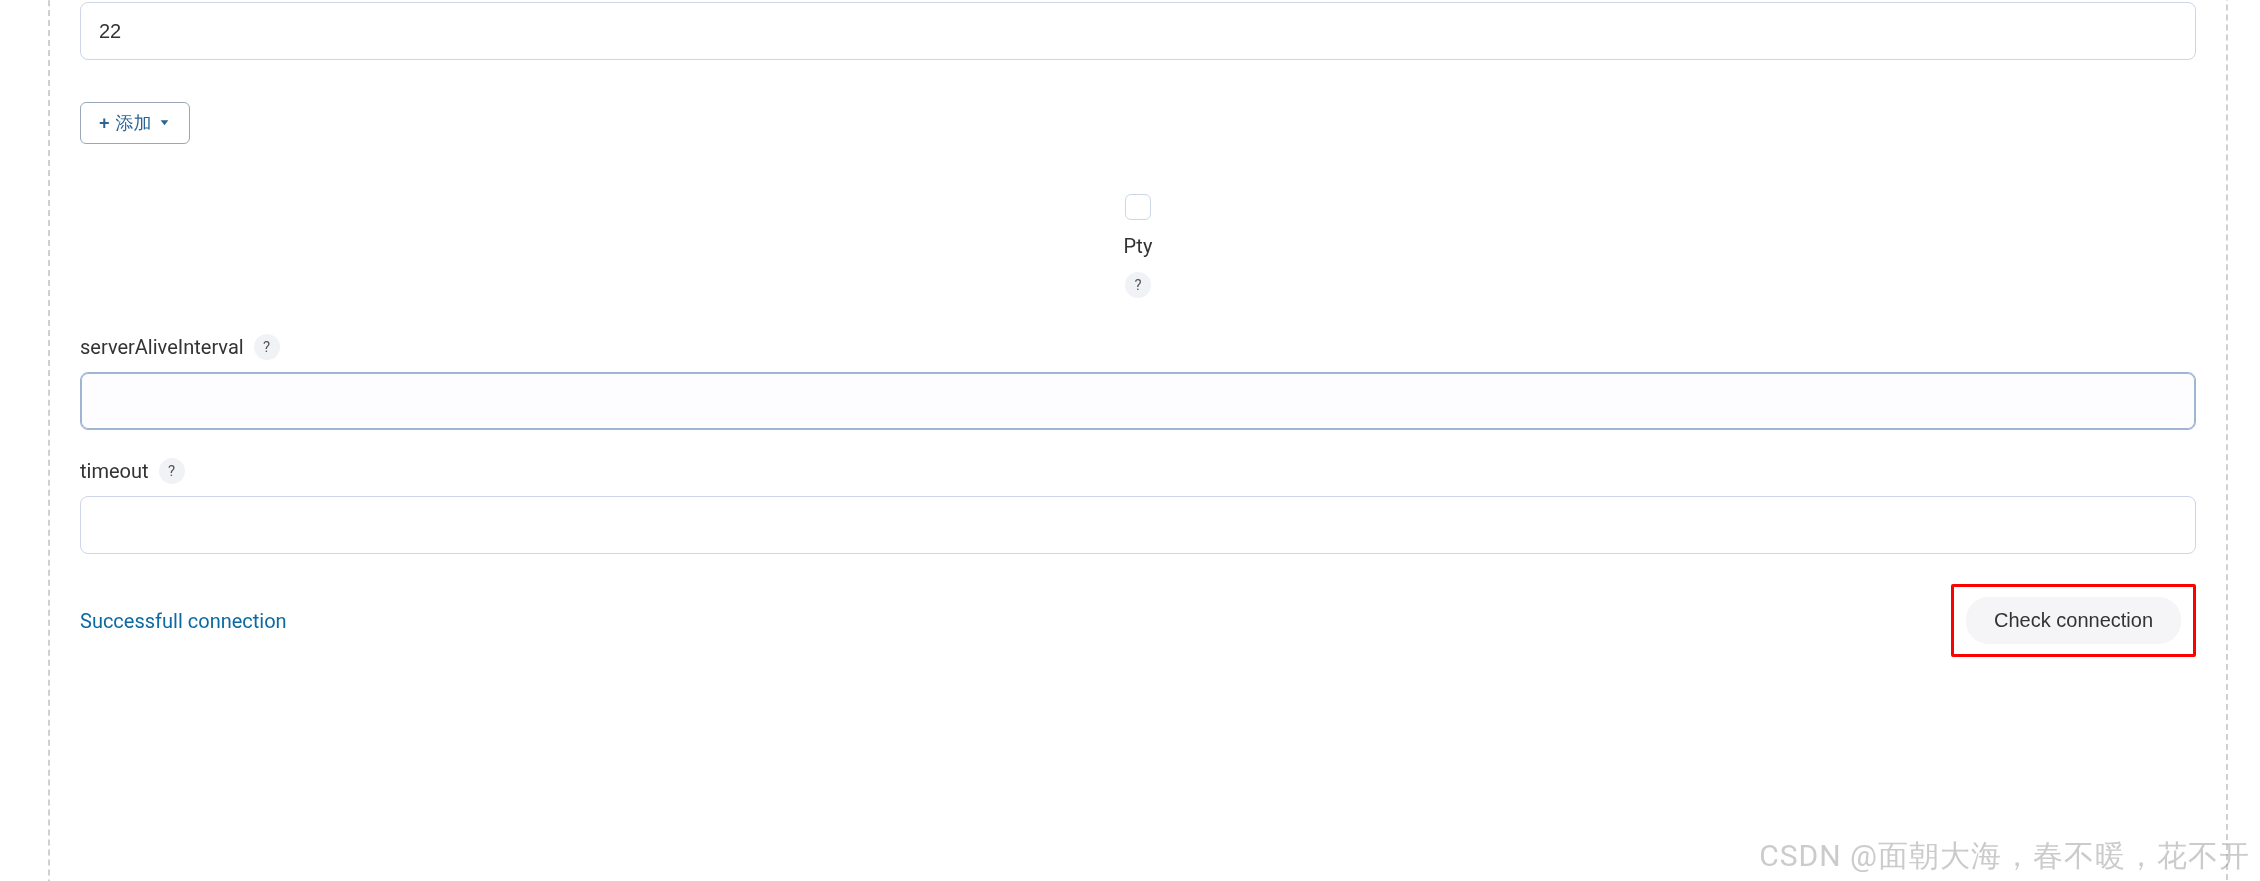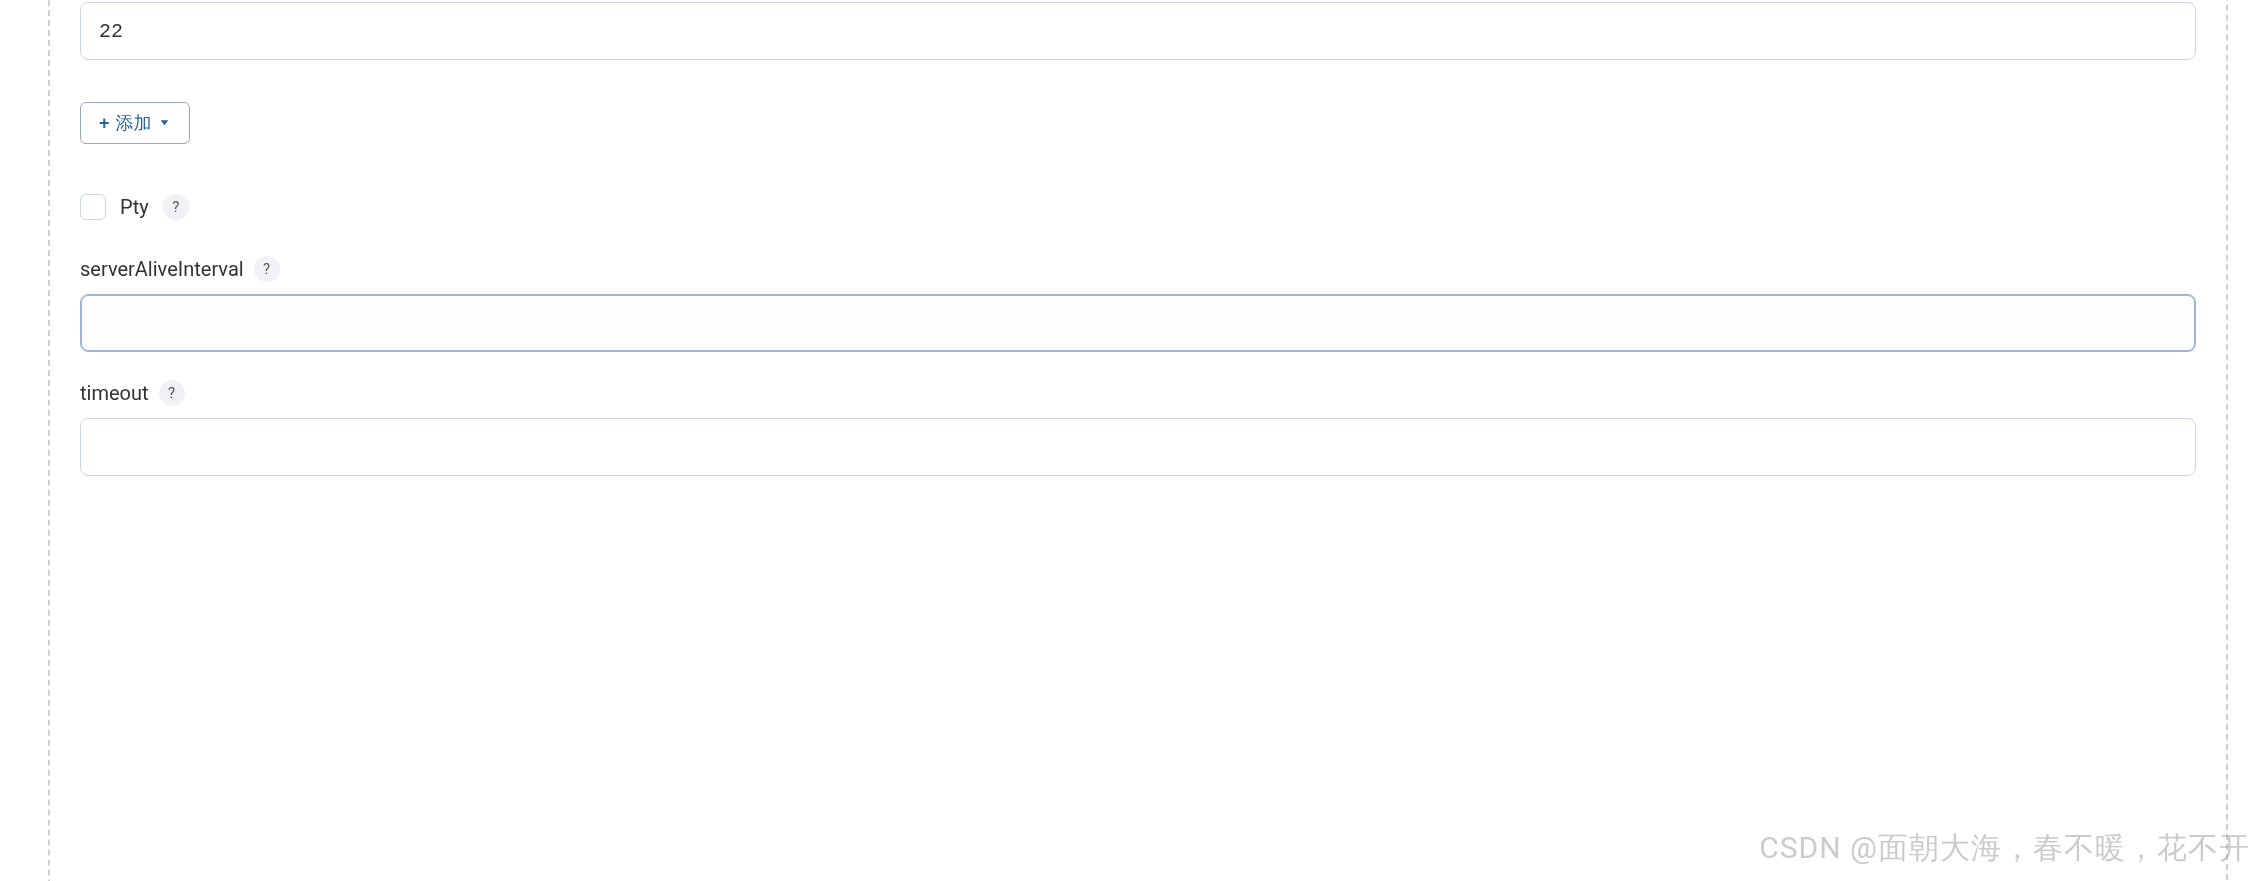--- a/index.html
+++ b/index.html
@@ -35,21 +35,21 @@
   .text-input, .select-box {
     width: 100%;
     height: 58px;
     border: 1px solid #ccd6e6;
     border-radius: 8px;
     background: #fff;
     padding: 0 18px;
     font-size: 20px;
     color: #333;
     outline: none;
-    font-family: Liberation Mono, monospace;
+    font-family: Liberation Sans, sans-serif;
   }
   .select-wrap { position: relative; width: 100%; }
   .select-box {
     appearance: none;
     -webkit-appearance: none;
     -moz-appearance: none;
     cursor: pointer;
   }
   .chevron {
     position: absolute;
@@ -76,20 +76,21 @@
   .add-dropdown .plus { font-weight: bold; }
   .add-dropdown .caret svg { width: 13px; height: 13px; }
   .checkbox-row {
     display: flex;
     align-items: center;
     gap: 14px;
     font-size: 20px;
     color: #333;
     margin-bottom: 36px;
     margin-top: 50px;
+    flex-direction: column;
   }
   .chk {
     width: 26px;
     height: 26px;
     border: 1px solid #ccd6e6;
     border-radius: 6px;
     background: #fff;
     cursor: pointer;
   }
   .help-icon {
@@ -124,21 +125,21 @@
     border: none;
     border-radius: 22px;
     padding: 12px 28px;
     font-size: 20px;
     color: #333;
     cursor: pointer;
   }
   .watermark {
     position: absolute;
     right: 10px;
-    bottom: 12px;
+    bottom: 4px;
     font-size: 30px;
     color: rgba(160,160,160,0.55);
     letter-spacing: 1px;
     pointer-events: none;
   }
   .sai-focus {
     border: 1px solid #a0b4d4;
     box-shadow: inset 0 0 0 1px #a0b4d4;
     background: #fdfdff;
   }
@@ -179,16 +180,24 @@
   </div>
 
   <div class="form-group">
     <div class="label-row">
       <span>timeout</span>
       <span class="help-icon">?</span>
     </div>
     <input class="text-input" type="text" value="" style="">
   </div>
 
+  <div class="status-row">
+    <span class="status-text">Successfull connection</span>
+    <div class="highlight-box">
+      <button class="check-btn">
+        <span>Check connection</span>
+      </button>
+    </div>
+  </div>
 
 </div>
 
 <div class="watermark">CSDN @面朝大海，春不暖，花不开</div>
 
 </body></html>

